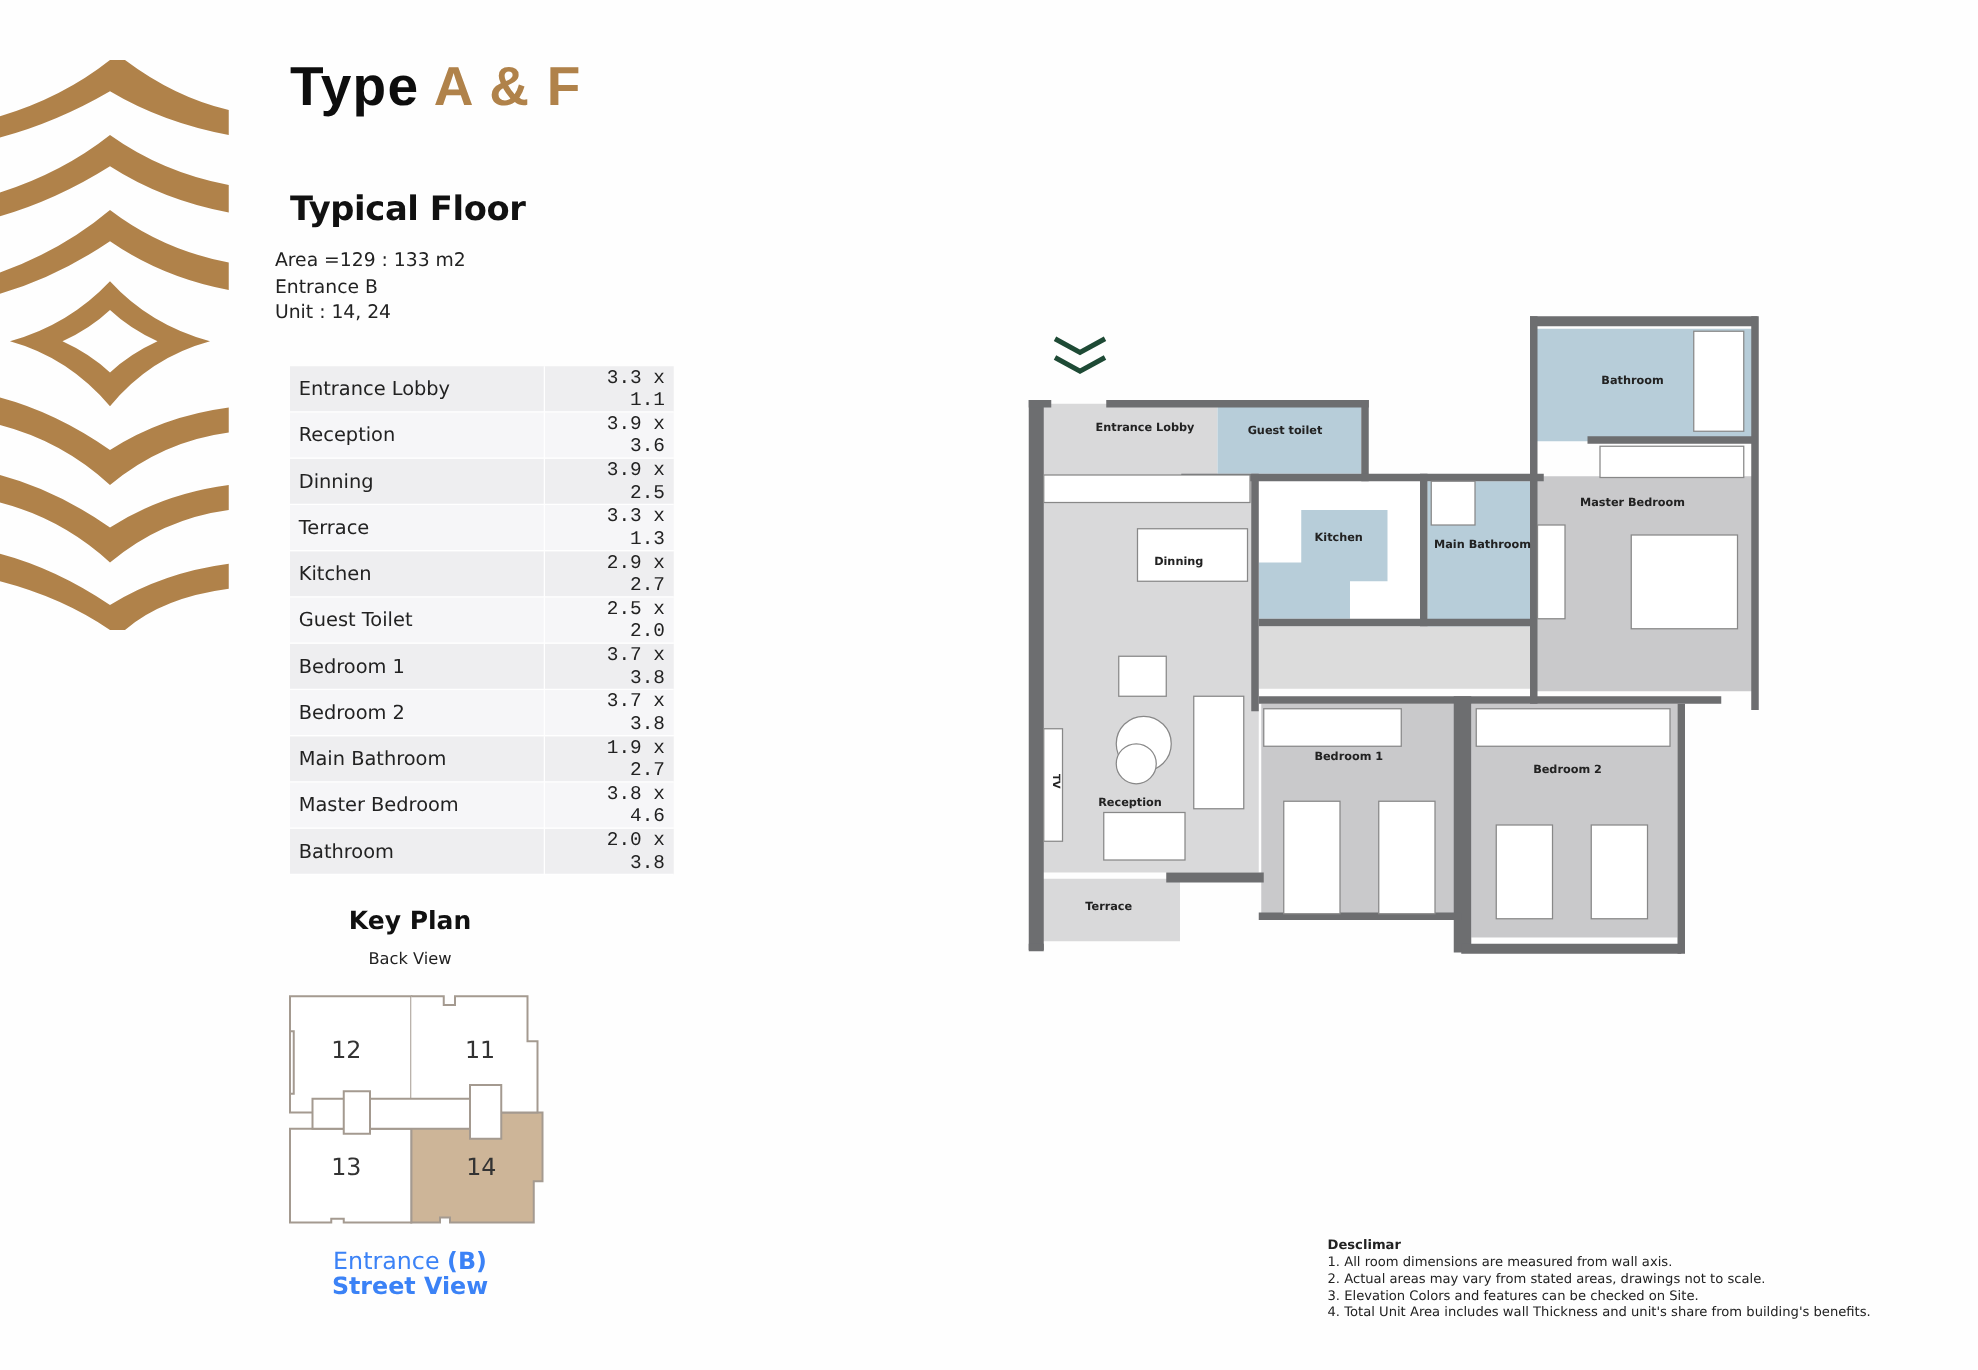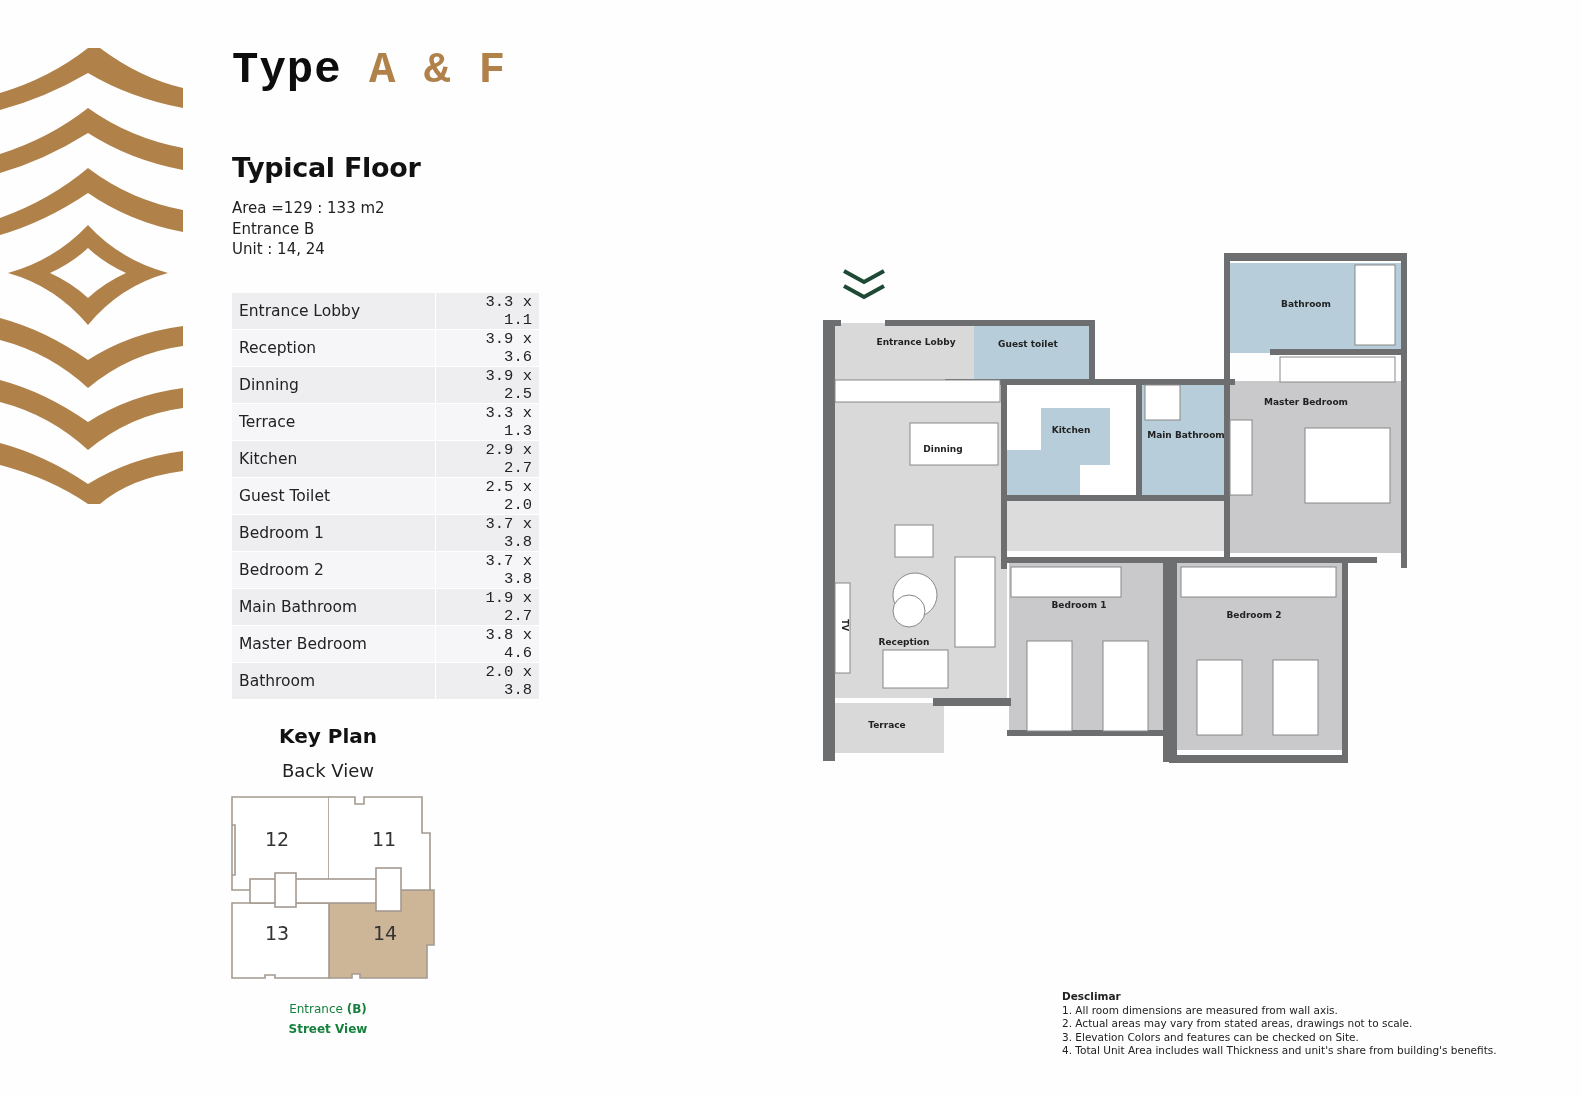--- a/index.html
+++ b/index.html
@@ -1,30 +1,30 @@
 <!DOCTYPE html>
 <html><head>
 <meta charset="utf-8">
 <style>
   html,body{margin:0;padding:0;background:#fefefe;}
   body{width:1582px;height:1096px;position:relative;overflow:hidden;font-family:"DejaVu Sans","Liberation Sans",sans-serif;color:#1b1b1b;}
   .abs{position:absolute;}
-  .title{left:232px;top:44px;font-size:44px;font-weight:bold;letter-spacing:1px;color:#0d0d0d;line-height:52px;font-family:Liberation Mono, monospace;}
+  .title{left:232px;top:44px;font-size:44px;font-weight:bold;letter-spacing:1px;color:#0d0d0d;line-height:52px;font-family:Liberation Sans, sans-serif;}
   .title .accent{color:#b0824a;}
   .subtitle{left:232px;top:152px;font-size:27px;font-weight:bold;color:#111;letter-spacing:-0.3px;text-align:center;}
-  .meta{left:232px;top:198px;font-size:15px;line-height:20.5px;color:#222;}
+  .meta{left:220px;top:198px;font-size:15px;line-height:20.5px;color:#222;}
   table.rooms{position:absolute;left:232px;top:293px;border-collapse:collapse;width:307px;font-size:15.5px;color:#222;}
   table.rooms td{height:28px;padding:0 7px;border-bottom:1px solid #fff;}
   table.rooms tr:nth-child(odd) td{background:#eeeef0;}
   table.rooms tr:nth-child(even) td{background:#f6f6f8;}
   table.rooms td.name{width:189px;border-right:1px solid #fff;}
   table.rooms td.dim{text-align:right;padding-left:18px;font-family:Liberation Mono, monospace;}
   .key-title{left:232px;top:724px;width:192px;text-align:center;font-size:20px;font-weight:bold;color:#111;}
-  .key-back{left:232px;top:760px;width:192px;text-align:center;font-size:18px;color:#222;}
-  .key-ent{left:232px;top:999px;width:192px;text-align:center;font-size:12px;color:#15803d;line-height:20px;}
+  .key-back{left:232px;top:760px;width:192px;text-align:center;font-size:13px;color:#222;}
+  .key-ent{left:232px;top:999px;width:192px;text-align:center;font-size:19px;color:#3b82f6;line-height:20px;}
   .key-ent b{font-weight:bold;}
   .disc{left:1062px;top:970px;font-size:10.5px;line-height:13.5px;color:#222;}
   .disc .h{font-weight:bold;margin-top:20px;}
 </style>
 </head>
 <body>
 
 <svg class="abs" style="left:0;top:48px" width="185" height="456">
   <g fill="#b0824a">
     <path d="M0,45 Q50,30 88,0 L100,0 Q140,30 183,40 L183,60 Q130,50 88,25 Q45,50 0,62 Z"></path>

